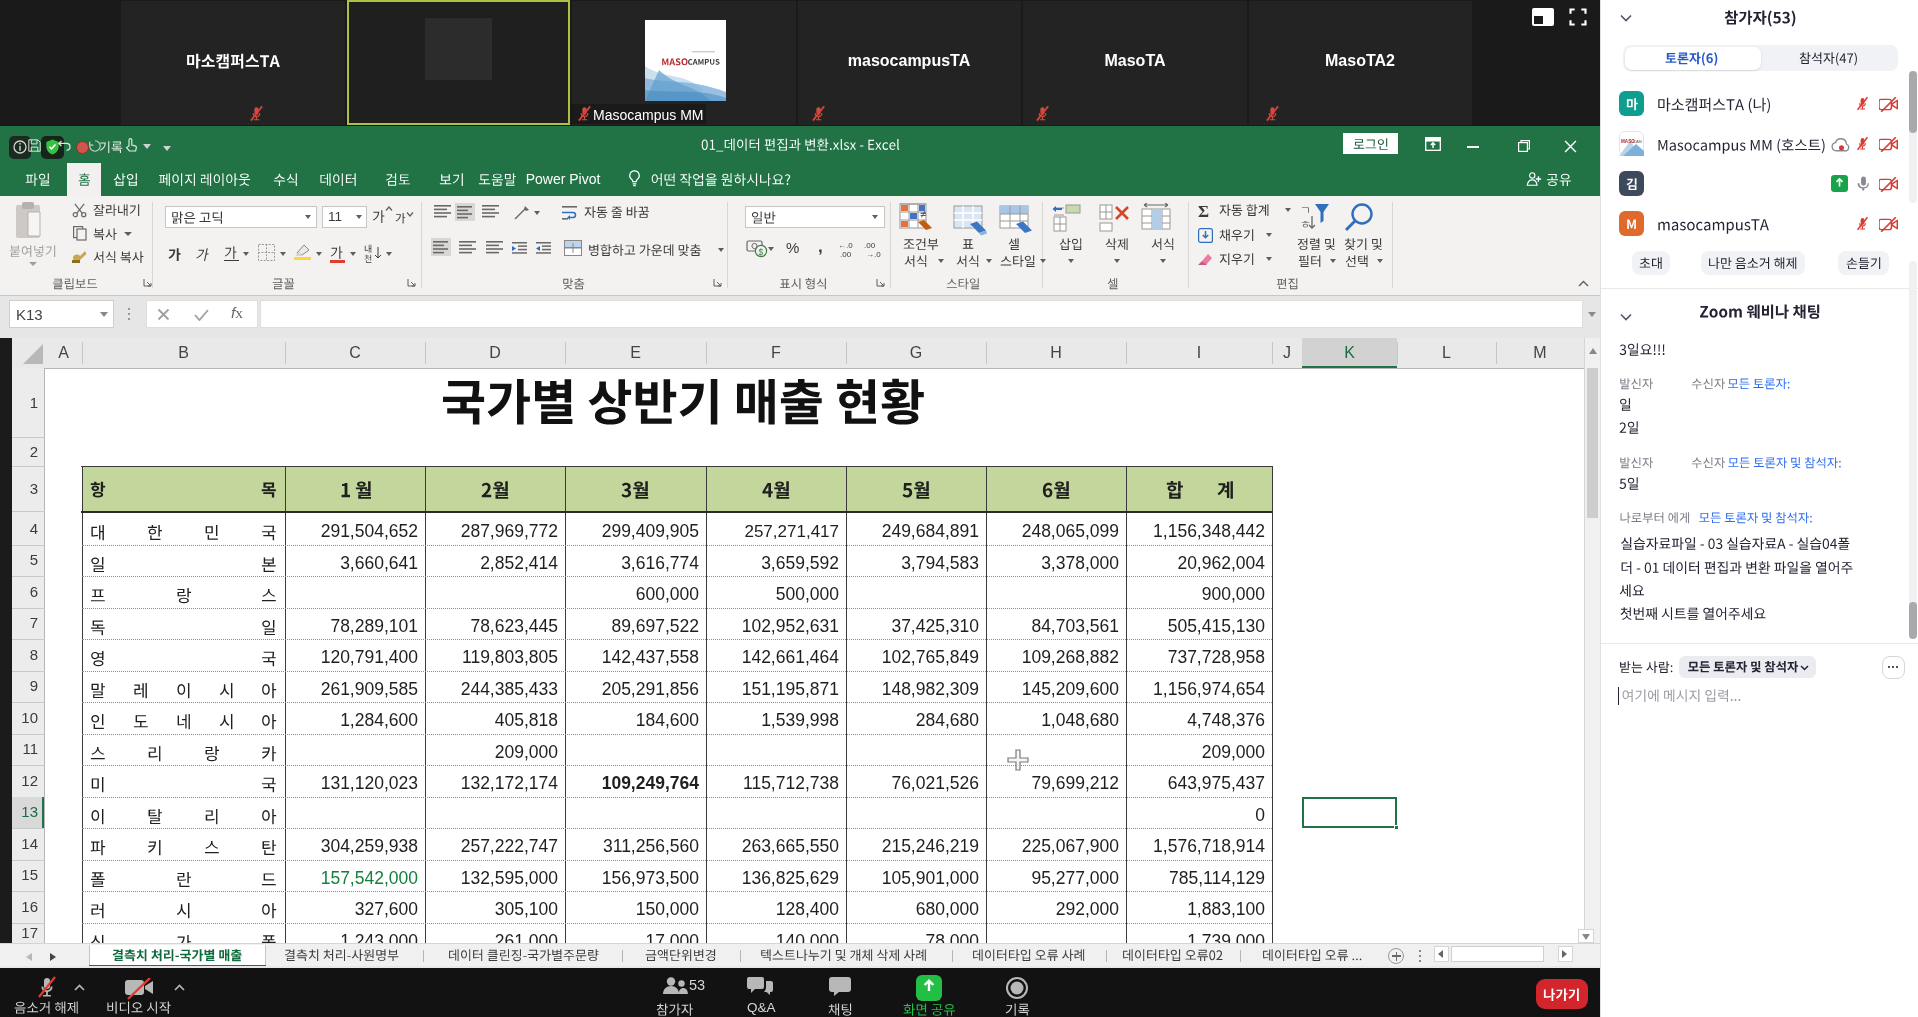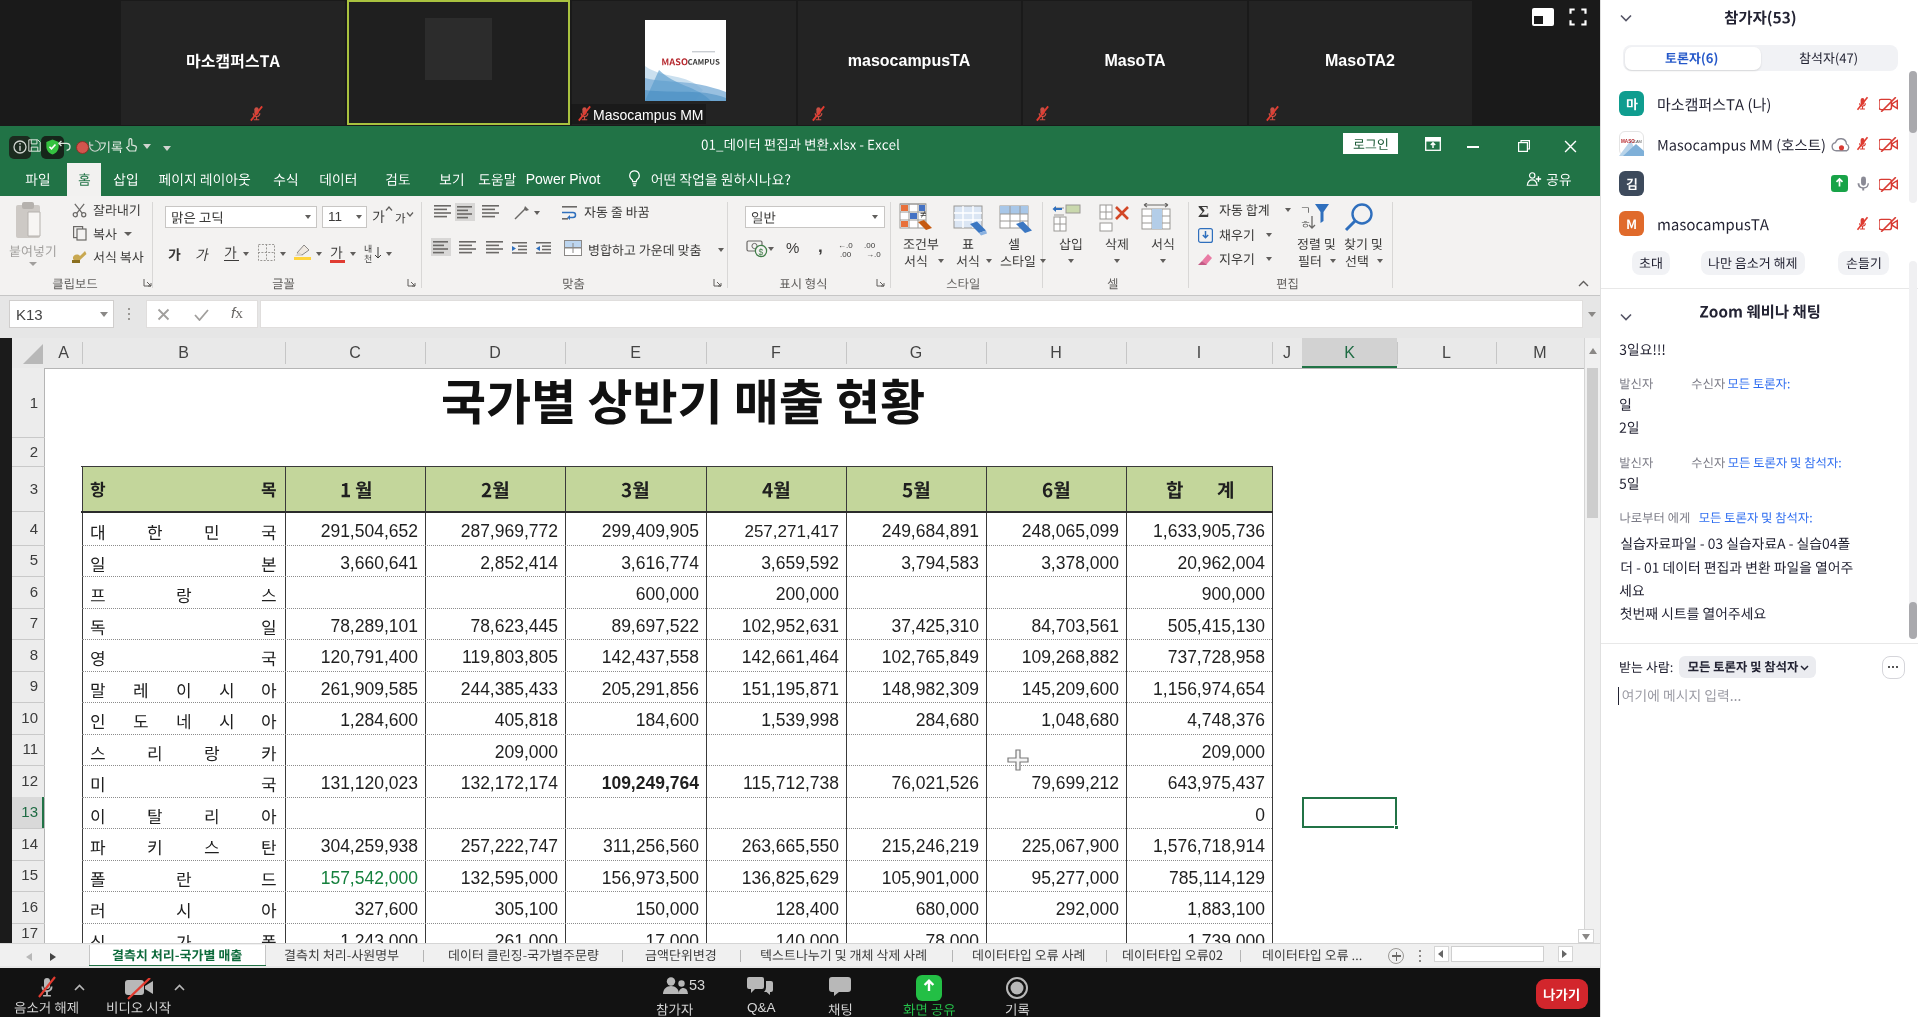--- a/index.html
+++ b/index.html
@@ -690,21 +690,21 @@
       </svg></div>
     <div style="position:absolute;left:261.4px;top:522.0px;line-height:0;"><svg width="16" height="22" viewBox="0 -17.0 16 22.1" style="overflow:visible">
         <path fill="#1f1f1f" d="M2.3 -3.9V-2.7H11.7V1.3H13.1V-3.9H8.5V-6.7H14.8V-7.8H12.6C13 -9.7 13 -11.1 13 -12.2V-13.3H2.6V-12.2H11.6C11.6 -11 11.6 -9.7 11.2 -7.8H0.9V-6.7H7.1V-3.9Z"></path>
       </svg></div>
 <div style="position:absolute;right:1500.0px;top:523.0px;font-size:17.5px;font-weight:400;color:#1f1f1f;white-space:nowrap;line-height:1;">291,504,652</div>
 <div style="position:absolute;right:1360.0px;top:523.0px;font-size:17.5px;font-weight:400;color:#1f1f1f;white-space:nowrap;line-height:1;">287,969,772</div>
 <div style="position:absolute;right:1219.0px;top:523.0px;font-size:17.5px;font-weight:400;color:#1f1f1f;white-space:nowrap;line-height:1;">299,409,905</div>
 <div style="position:absolute;right:1079.0px;top:523.0px;font-size:17px;font-weight:400;color:#1f1f1f;white-space:nowrap;line-height:1;">257,271,417</div>
 <div style="position:absolute;right:939.0px;top:523.0px;font-size:17.5px;font-weight:400;color:#1f1f1f;white-space:nowrap;line-height:1;">249,684,891</div>
 <div style="position:absolute;right:799.0px;top:523.0px;font-size:17.5px;font-weight:400;color:#1f1f1f;white-space:nowrap;line-height:1;">248,065,099</div>
-<div style="position:absolute;right:653.0px;top:523.0px;font-size:17.5px;font-weight:400;color:#1f1f1f;white-space:nowrap;line-height:1;">1,633,905,736</div>
+<div style="position:absolute;right:653.0px;top:523.0px;font-size:17.5px;font-weight:400;color:#1f1f1f;white-space:nowrap;line-height:1;">1,156,348,442</div>
 <div style="position:absolute;left:90.0px;top:553.5px;line-height:0;"><svg width="16" height="22" viewBox="0 -17.0 16 22.1" style="overflow:visible">
         <path fill="#1f1f1f" d="M5.2 -13.5C2.9 -13.5 1.2 -12.1 1.2 -10.1C1.2 -8.1 2.9 -6.7 5.2 -6.7C7.5 -6.7 9.1 -8.1 9.1 -10.1C9.1 -12.1 7.5 -13.5 5.2 -13.5ZM5.2 -12.3C6.7 -12.3 7.8 -11.4 7.8 -10.1C7.8 -8.8 6.7 -7.8 5.2 -7.8C3.7 -7.8 2.6 -8.8 2.6 -10.1C2.6 -11.4 3.7 -12.3 5.2 -12.3ZM12 -14.1V-6.2H13.4V-14.1ZM3.6 -0V1.1H14V-0H4.9V-1.7H13.4V-5.4H3.5V-4.3H12.1V-2.8H3.6Z"></path>
       </svg></div>
     <div style="position:absolute;left:261.4px;top:553.5px;line-height:0;"><svg width="16" height="22" viewBox="0 -17.0 16 22.1" style="overflow:visible">
         <path fill="#1f1f1f" d="M4.1 -10.4H11.5V-8.4H4.1ZM0.9 -5.7V-4.5H14.7V-5.7H8.5V-7.3H12.9V-13.4H11.5V-11.5H4.1V-13.4H2.7V-7.3H7.1V-5.7ZM2.6 -3.3V1H13.2V-0.2H4V-3.3Z"></path>
       </svg></div>
 <div style="position:absolute;right:1500.0px;top:554.5px;font-size:17.5px;font-weight:400;color:#1f1f1f;white-space:nowrap;line-height:1;">3,660,641</div>
 <div style="position:absolute;right:1360.0px;top:554.5px;font-size:17.5px;font-weight:400;color:#1f1f1f;white-space:nowrap;line-height:1;">2,852,414</div>
 <div style="position:absolute;right:1219.0px;top:554.5px;font-size:17.5px;font-weight:400;color:#1f1f1f;white-space:nowrap;line-height:1;">3,616,774</div>
 <div style="position:absolute;right:1079.0px;top:554.5px;font-size:17.5px;font-weight:400;color:#1f1f1f;white-space:nowrap;line-height:1;">3,659,592</div>
@@ -714,21 +714,21 @@
 <div style="position:absolute;left:90.0px;top:585.0px;line-height:0;"><svg width="16" height="22" viewBox="0 -17.0 16 22.1" style="overflow:visible">
         <path fill="#1f1f1f" d="M0.9 -1.8V-0.6H14.8V-1.8ZM2.1 -6V-4.9H13.4V-6H11.1V-11.4H13.5V-12.5H2.1V-11.4H4.5V-6ZM5.9 -11.4H9.7V-6H5.9Z"></path>
       </svg></div>
     <div style="position:absolute;left:175.7px;top:585.0px;line-height:0;"><svg width="16" height="22" viewBox="0 -17.0 16 22.1" style="overflow:visible">
         <path fill="#1f1f1f" d="M7.9 -4.3C4.7 -4.3 2.8 -3.3 2.8 -1.5C2.8 0.3 4.7 1.3 7.9 1.3C11 1.3 12.9 0.3 12.9 -1.5C12.9 -3.3 11 -4.3 7.9 -4.3ZM7.9 -3.2C10.2 -3.2 11.5 -2.6 11.5 -1.5C11.5 -0.4 10.2 0.2 7.9 0.2C5.6 0.2 4.2 -0.4 4.2 -1.5C4.2 -2.6 5.6 -3.2 7.9 -3.2ZM11.4 -14V-4.8H12.8V-9H15.1V-10.2H12.8V-14ZM1.5 -13.1V-12H7V-10H1.5V-5.6H2.7C5.6 -5.6 7.6 -5.7 10 -6.2L9.9 -7.3C7.5 -6.9 5.6 -6.8 2.9 -6.8V-8.9H8.4V-13.1Z"></path>
       </svg></div>
     <div style="position:absolute;left:261.4px;top:585.0px;line-height:0;"><svg width="16" height="22" viewBox="0 -17.0 16 22.1" style="overflow:visible">
         <path fill="#1f1f1f" d="M0.9 -1.9V-0.7H14.8V-1.9ZM7 -13V-11.8C7 -9.2 4.1 -6.9 1.4 -6.3L2.1 -5.2C4.4 -5.7 6.8 -7.4 7.8 -9.6C8.8 -7.3 11.1 -5.7 13.4 -5.2L14.1 -6.3C11.4 -6.9 8.5 -9.2 8.5 -11.8V-13Z"></path>
       </svg></div>
 <div style="position:absolute;right:1219.0px;top:586.0px;font-size:17.5px;font-weight:400;color:#1f1f1f;white-space:nowrap;line-height:1;">600,000</div>
-<div style="position:absolute;right:1079.0px;top:586.0px;font-size:17.5px;font-weight:400;color:#1f1f1f;white-space:nowrap;line-height:1;">200,000</div>
+<div style="position:absolute;right:1079.0px;top:586.0px;font-size:17.5px;font-weight:400;color:#1f1f1f;white-space:nowrap;line-height:1;">500,000</div>
 <div style="position:absolute;right:653.0px;top:586.0px;font-size:17.5px;font-weight:400;color:#1f1f1f;white-space:nowrap;line-height:1;">900,000</div>
 <div style="position:absolute;left:90.0px;top:616.5px;line-height:0;"><svg width="16" height="22" viewBox="0 -17.0 16 22.1" style="overflow:visible">
         <path fill="#1f1f1f" d="M2.4 -3.8V-2.6H11.6V1.4H13V-3.8ZM2.6 -13.4V-8.2H7.1V-6.4H0.9V-5.3H14.7V-6.4H8.5V-8.2H13.2V-9.4H4V-12.3H13V-13.4Z"></path>
       </svg></div>
     <div style="position:absolute;left:261.4px;top:616.5px;line-height:0;"><svg width="16" height="22" viewBox="0 -17.0 16 22.1" style="overflow:visible">
         <path fill="#1f1f1f" d="M5.2 -13.5C2.9 -13.5 1.2 -12.1 1.2 -10.1C1.2 -8.1 2.9 -6.7 5.2 -6.7C7.5 -6.7 9.1 -8.1 9.1 -10.1C9.1 -12.1 7.5 -13.5 5.2 -13.5ZM5.2 -12.3C6.7 -12.3 7.8 -11.4 7.8 -10.1C7.8 -8.8 6.7 -7.8 5.2 -7.8C3.7 -7.8 2.6 -8.8 2.6 -10.1C2.6 -11.4 3.7 -12.3 5.2 -12.3ZM12 -14.1V-6.2H13.4V-14.1ZM3.6 -0V1.1H14V-0H4.9V-1.7H13.4V-5.4H3.5V-4.3H12.1V-2.8H3.6Z"></path>
       </svg></div>
 <div style="position:absolute;right:1500.0px;top:617.5px;font-size:17.5px;font-weight:400;color:#1f1f1f;white-space:nowrap;line-height:1;">78,289,101</div>
 <div style="position:absolute;right:1360.0px;top:617.5px;font-size:17.5px;font-weight:400;color:#1f1f1f;white-space:nowrap;line-height:1;">78,623,445</div>
 <div style="position:absolute;right:1219.0px;top:617.5px;font-size:17.5px;font-weight:400;color:#1f1f1f;white-space:nowrap;line-height:1;">89,697,522</div>

